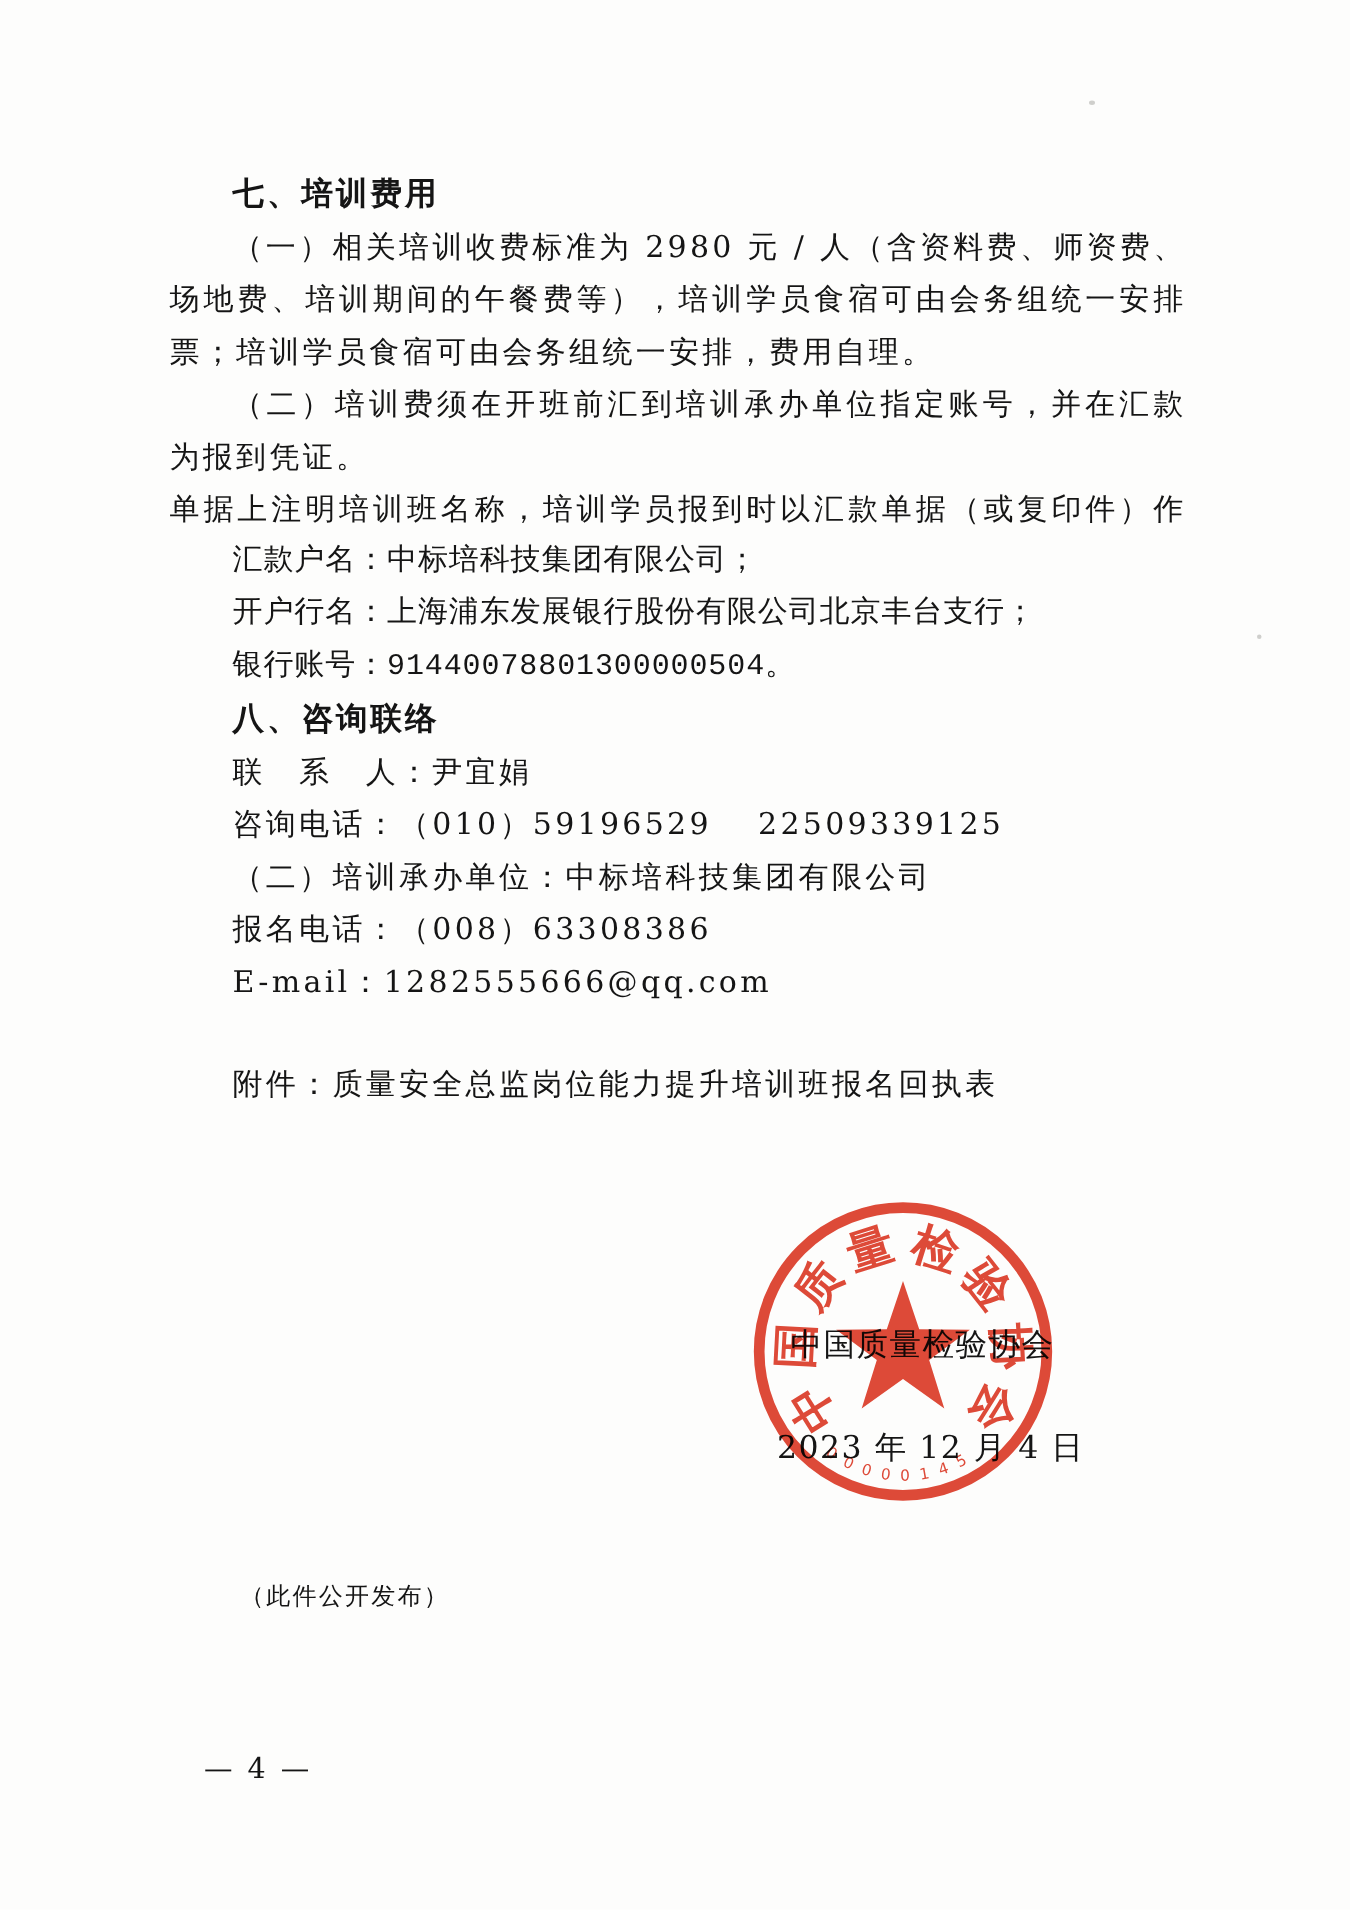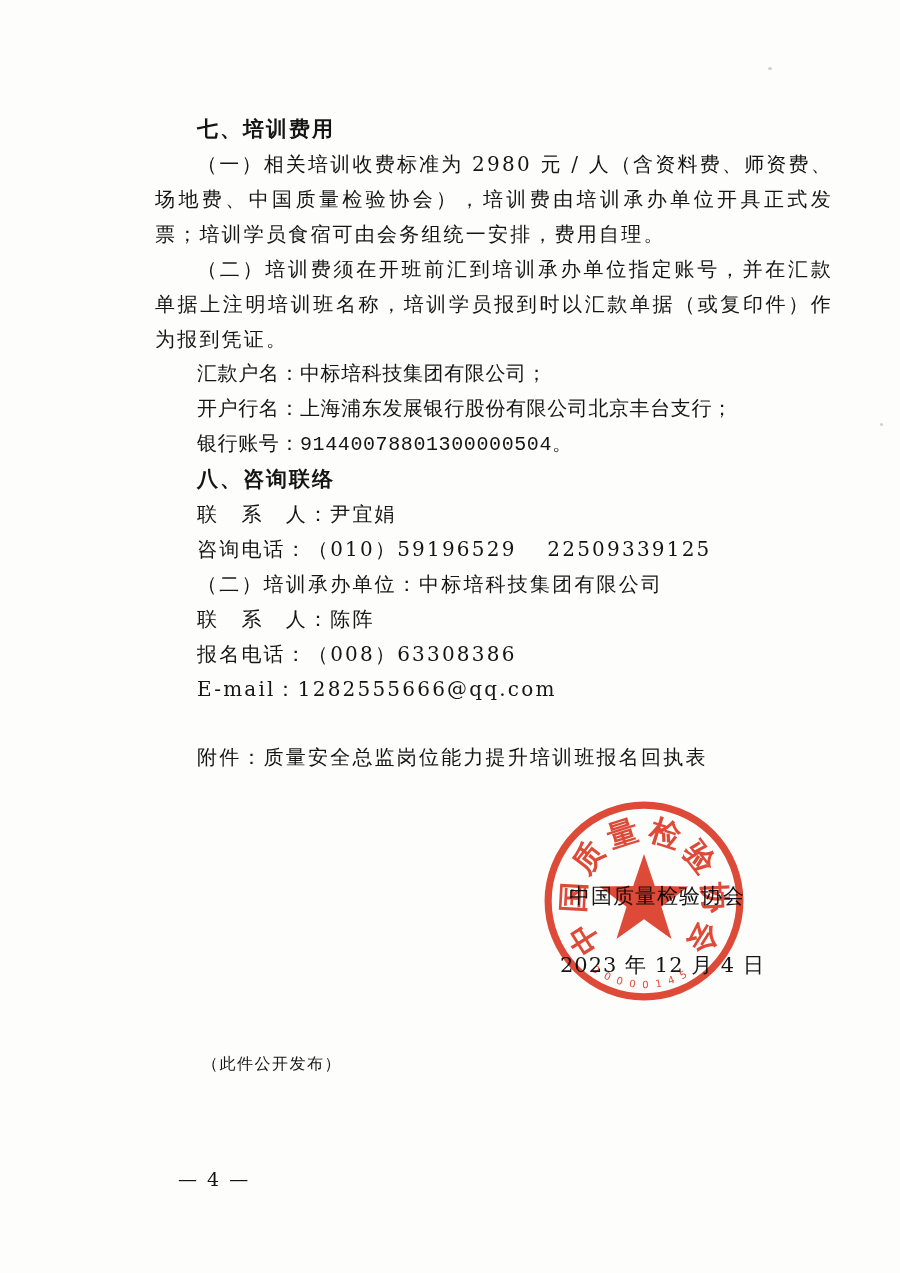--- a/index.html
+++ b/index.html
@@ -1,21 +1,21 @@
 <!DOCTYPE html>
 <html><head>
 <meta charset="utf-8">
 <style>
   html,body{margin:0;padding:0;}
   body{
     width:900px;height:1273px;position:relative;background:#fdfdfc;
     font-family:"DejaVu Serif","Liberation Serif",serif;
     color:#151515;overflow:hidden;
   }
-  .page{position:absolute;inset:0;margin-left:42px;}
+  .page{position:absolute;inset:0;}
   .body-text{
     position:absolute;left:113px;top:112px;width:678px;
     font-size:20px;line-height:35px;letter-spacing:2.2px;
   }
   .line{white-space:pre;}
   .ind{text-indent:42px;}
   .jfy{white-space:normal;text-align:justify;text-align-last:justify;}
   .heading{
     font-family:"DejaVu Sans","Liberation Sans",sans-serif;
     font-weight:bold;font-size:21px;letter-spacing:2px;
@@ -56,33 +56,32 @@
   .speck2{left:838px;top:423px;width:3px;height:3px;}
 </style>
 </head>
 <body>
 
 <div class="page">
 
   <div class="body-text">
     <div class="line ind heading">七、培训费用</div>
     <div class="line jfy ind">（一）相关培训收费标准为 2980 元 / 人（含资料费、师资费、</div>
-    <div class="line jfy">场地费、中国质量检验协会），培训费由培训承办单位开具正式发</div>
+    <div class="line jfy">场地费、培训期间的午餐费等），培训学员食宿可由会务组统一安排</div>
     <div class="line">票；培训学员食宿可由会务组统一安排，费用自理。</div>
     <div class="line jfy ind">（二）培训费须在开班前汇到培训承办单位指定账号，并在汇款</div>
+    <div class="line">为报到凭证。</div>
     <div class="line jfy">单据上注明培训班名称，培训学员报到时以汇款单据（或复印件）作</div>
-    <div class="line">为报到凭证。</div>
     <div class="line ind tight">汇款户名：中标培科技集团有限公司；</div>
     <div class="line ind tight">开户行名：上海浦东发展银行股份有限公司北京丰台支行；</div>
     <div class="line ind tight">银行账号：91440078801300000504。</div>
     <div class="line ind heading">八、咨询联络</div>
     <div class="line ind">联　系　人：尹宜娟</div>
     <div class="line ind">咨询电话：（010）59196529　 22509339125</div>
     <div class="line ind">（二）培训承办单位：中标培科技集团有限公司</div>
-    <div class="line ind">联　系　人：陈阵</div>
     <div class="line ind">报名电话：（008）63308386</div>
     <div class="line ind">E-mail：1282555666@qq.com</div>
     <div class="line ind attachment">附件：质量安全总监岗位能力提升培训班报名回执表</div>
   </div>
 
   <div class="sig-org">中国质量检验协会</div>
   <div class="sig-date">2023 年 12 月 4 日</div>
 
   <svg class="seal" viewBox="0 0 200 200" aria-hidden="true">
     <circle class="ring" cx="100" cy="100" r="94"></circle>

